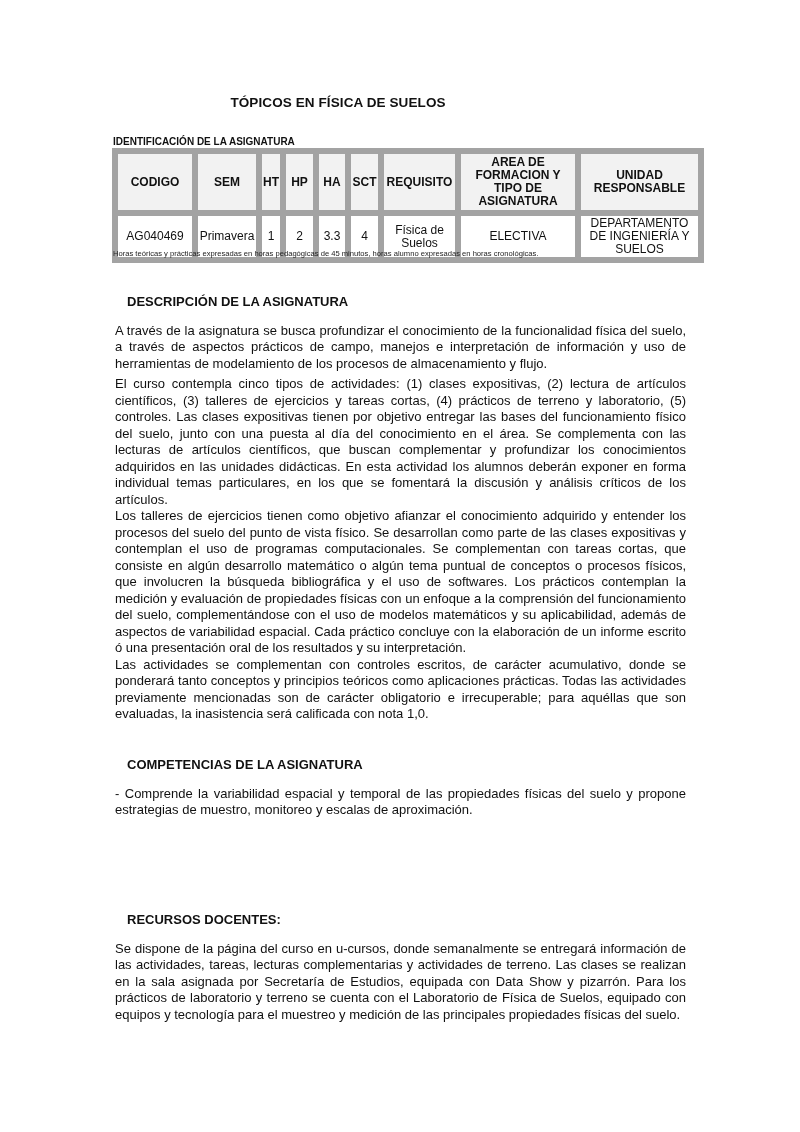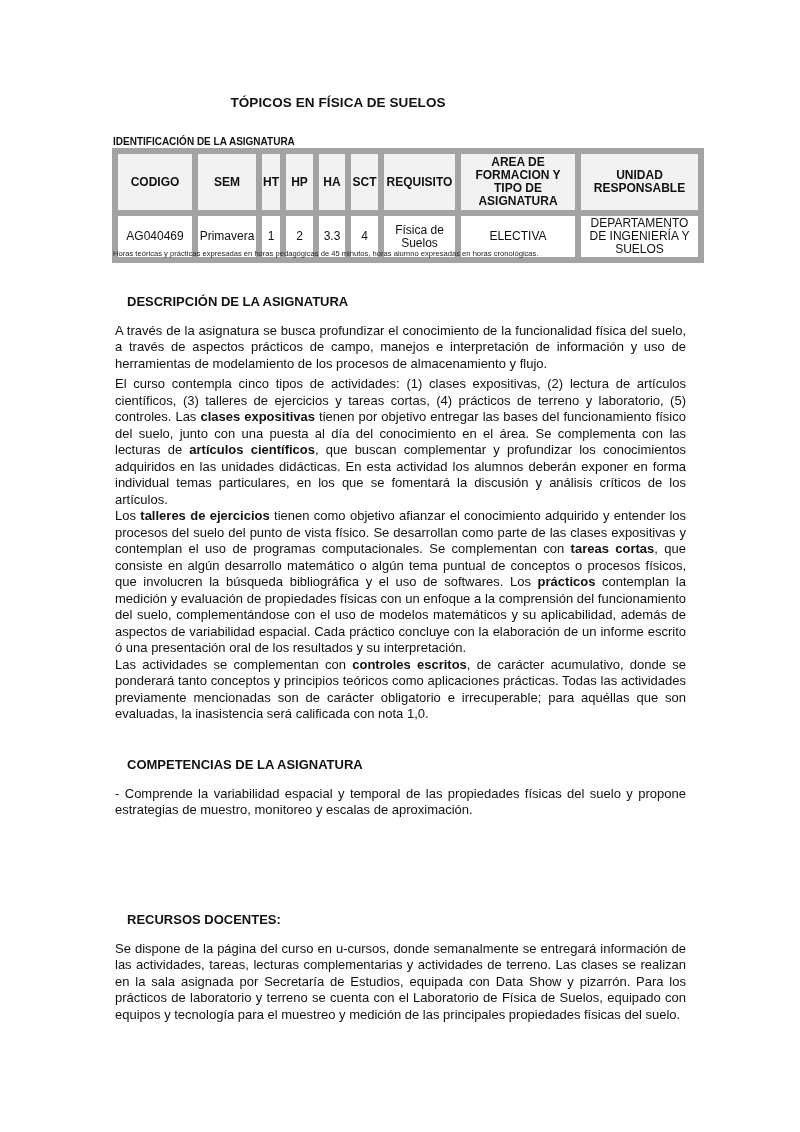--- a/index.html
+++ b/index.html
@@ -29,21 +29,21 @@
   .table-note {
     position: absolute; top: 249px; left: 113px; font-size: 7.6px; color: #222;
   }
   .section { position: absolute; left: 115px; width: 571px; }
   .section h2 {
     margin: 12px; font-size: 13px; font-weight: bold; line-height: 16.5px;
   }
   .section p {
     margin: 0; font-size: 13px; line-height: 16.5px; text-align: justify;
   }
-  .section p b { font-weight: bold; margin-top: 21px; }
+  .section p b { font-weight: normal; margin-top: 21px; }
 </style>
 </head>
 <body>
 
 <div class="page-title">TÓPICOS EN FÍSICA DE SUELOS</div>
 
 <div class="ident-label">IDENTIFICACIÓN DE LA ASIGNATURA</div>
 
 <table class="ident">
   <colgroup>

